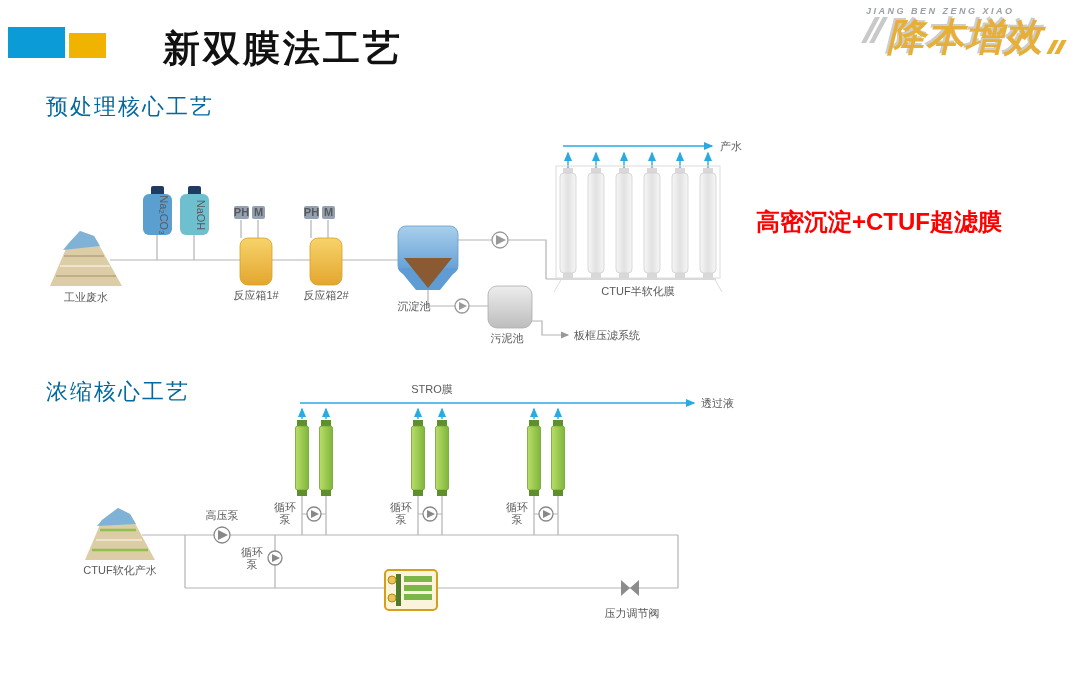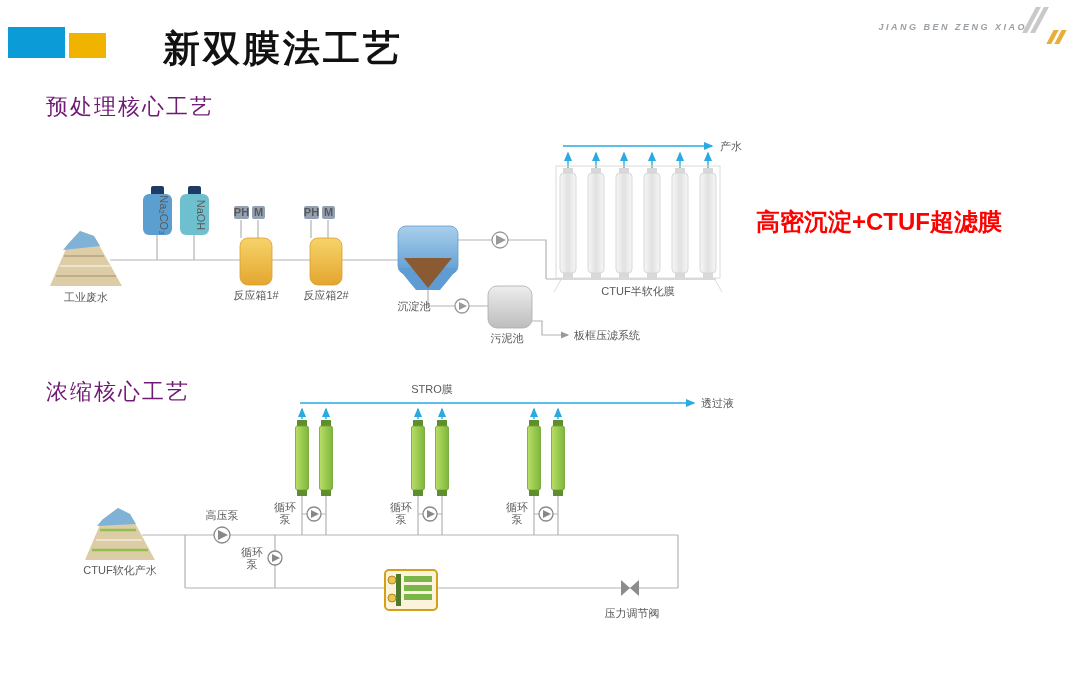--- a/index.html
+++ b/index.html
@@ -7,31 +7,31 @@
        font-family:"Liberation Sans","DejaVu Sans",sans-serif;}
   .slide{position:absolute;inset:0;background:#fff}
 
   
   .bar-blue{position:absolute;left:8px;top:27px;width:57px;height:31px;background:#0B9BD7}
   .bar-yellow{position:absolute;left:69px;top:33px;width:37px;height:25px;background:#F0B400}
   .title{position:absolute;left:155px;top:16px;font-size:37px;font-weight:900;color:#111;
          letter-spacing:3px;margin:8px}
 
   
-  .logo{position:absolute;right:16px;top:6px;display:flex;flex-direction:row;align-items:center}
+  .logo{position:absolute;right:16px;top:6px;display:flex;flex-direction:column;align-items:flex-start}
   .logo-tagline{font-size:9px;color:#9AA0A6;letter-spacing:2.5px;font-style:italic;font-weight:bold}
   .logo-row{display:flex;align-items:center;gap:5px;margin-top:1px}
   .logo-main-text{font-size:38px;line-height:40px;font-weight:900;font-style:italic;color:#E7AF37;
                   text-shadow:-2px -2px 0 #CDCDCD;letter-spacing:1px}
   .qmark{display:inline-flex}
   .qmark i{display:inline-block;width:5px;margin:0 1.5px;transform:skewX(-28deg)}
   .qmark-left i{background:#C9C9C9;height:26px;margin-bottom:14px}
   .qmark-right i{background:#E7AF37;height:14px;margin-top:20px}
 
-  .section-heading{position:absolute;font-size:22px;color:#701a75;letter-spacing:2px}
+  .section-heading{position:absolute;font-size:22px;color:#0369a1;letter-spacing:2px}
   #heading1{left:46px;top:92px}
   #heading2{left:46px;top:377px}
 
   .annotation{position:absolute;font-size:24px;font-weight:bold;color:#FE0000;white-space:nowrap}
   #annotation1{left:756px;top:206px}
   #annotation2{left:766px;top:505px}
 
   svg.diagram{position:absolute}
   #diagram1{left:30px;top:128px;width:730px;height:235px}
   #diagram2{left:30px;top:368px;width:740px;height:295px}
@@ -49,20 +49,21 @@
   <div class="bar-yellow"></div>
   <h1 class="title">新双膜法工艺</h1>
 
   <div class="logo">
     <span class="logo-tagline">JIANG BEN ZENG XIAO</span>
     <span class="logo-row">
       <span class="qmark qmark-left">
           <i></i>
           <i></i>
         </span>
+      <span class="logo-main-text">降本增效</span>
       <span class="qmark qmark-right">
           <i></i>
           <i></i>
         </span>
     </span>
   </div>
 
   <div class="section-heading" id="heading1">预处理核心工艺</div>
   <div class="annotation" id="annotation1">高密沉淀+CTUF超滤膜</div>
   <div class="section-heading" id="heading2">浓缩核心工艺</div>

